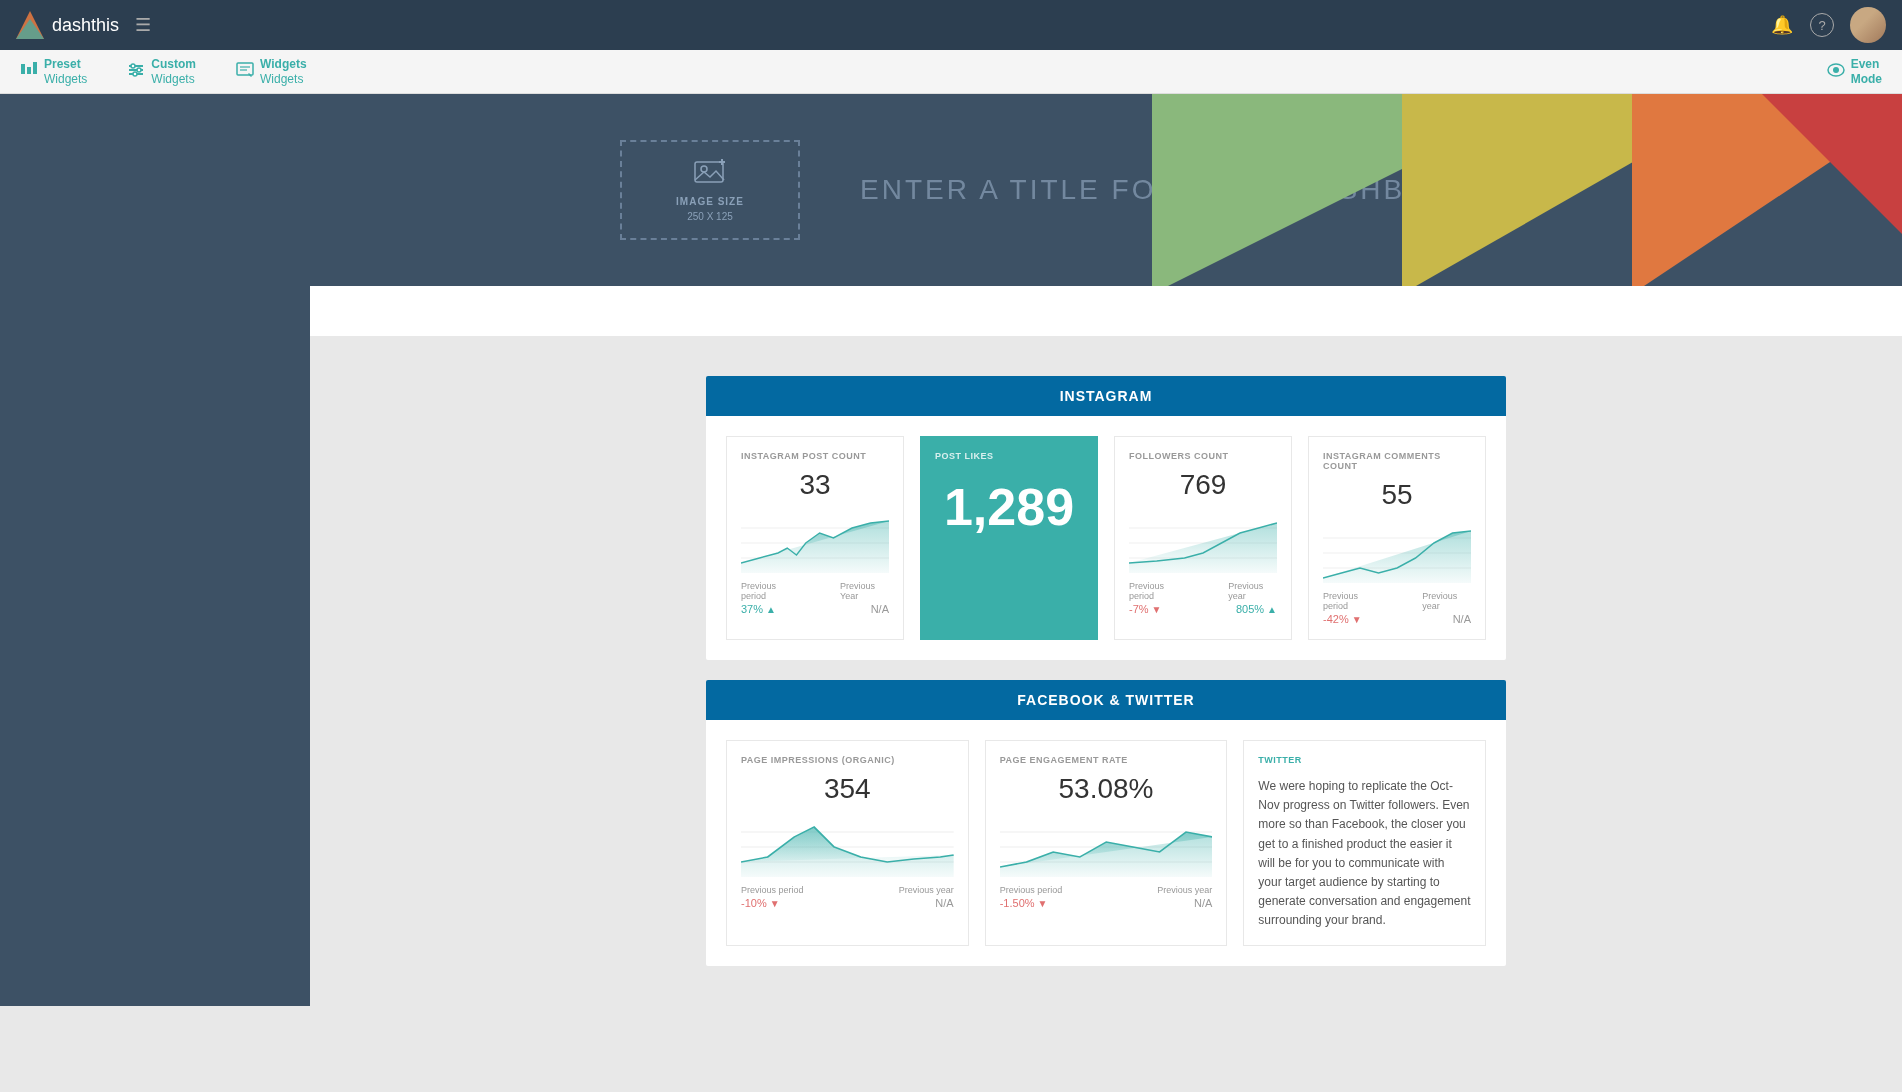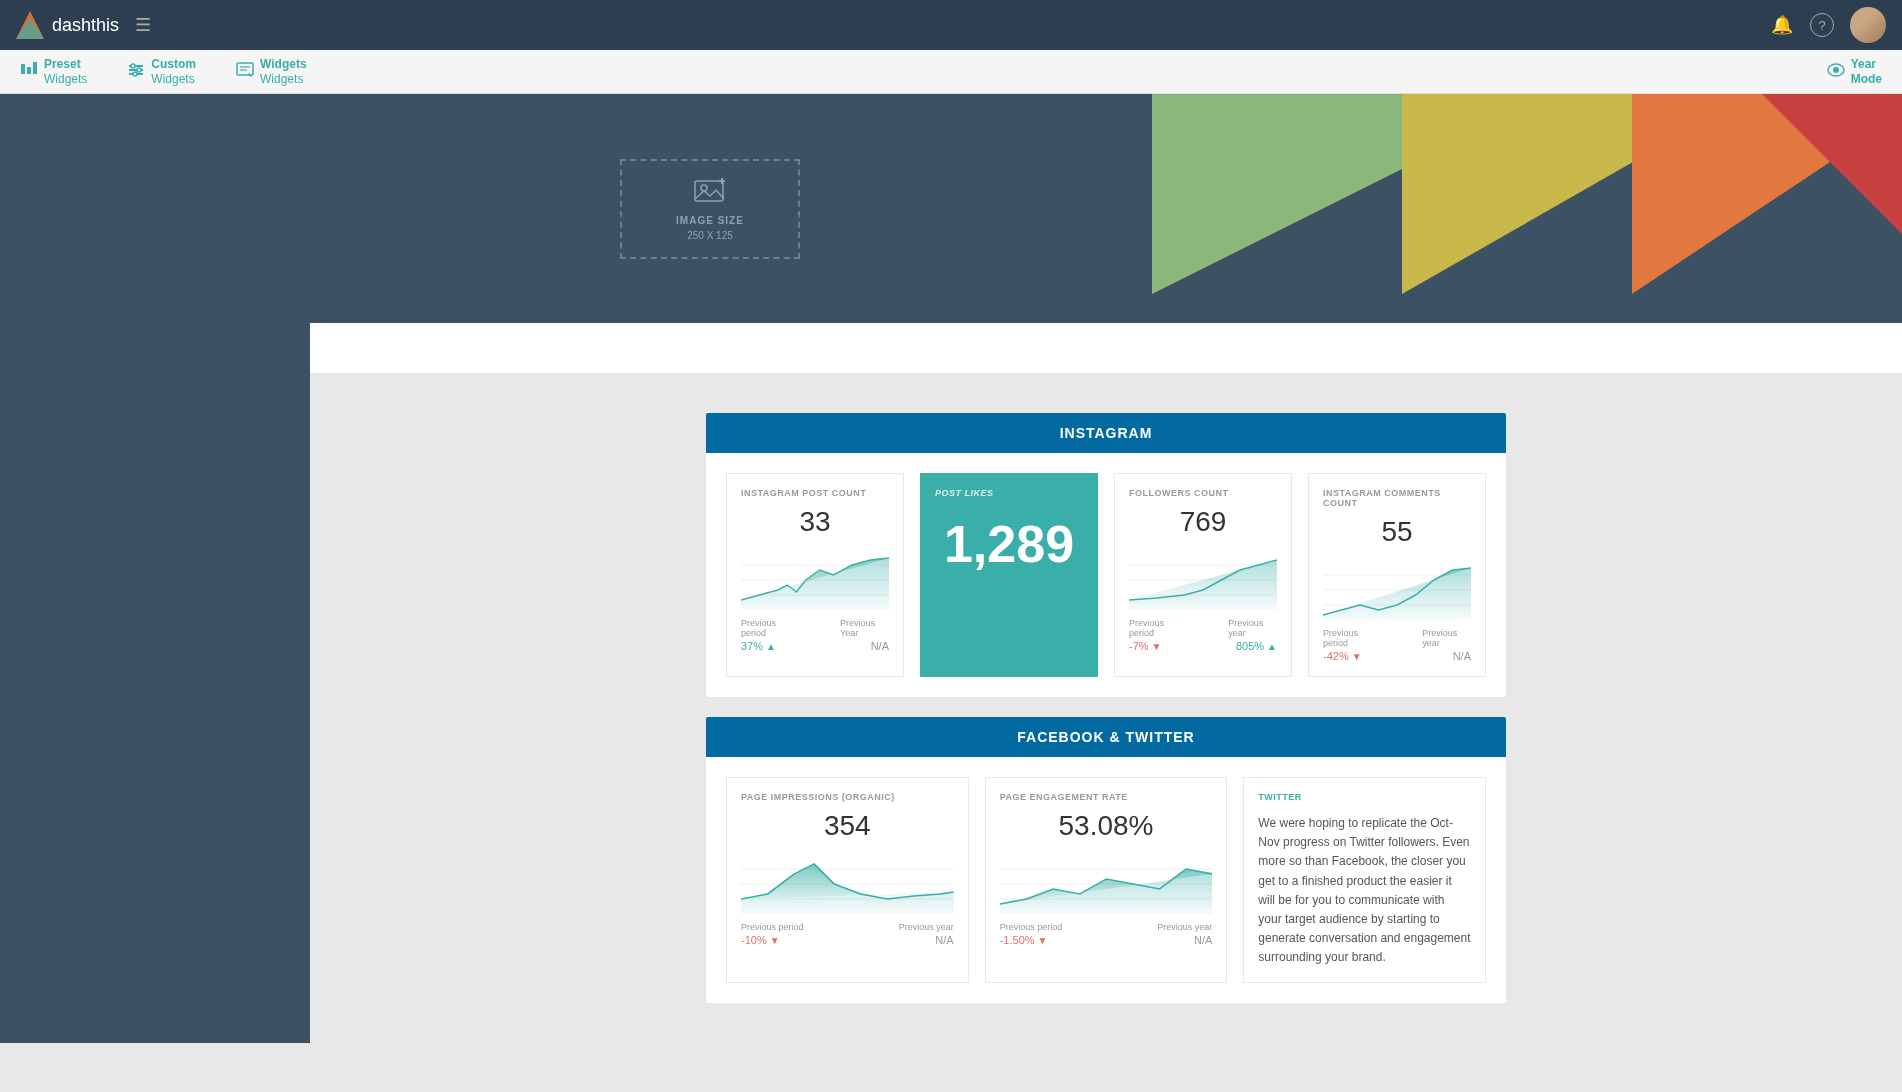--- a/index.html
+++ b/index.html
@@ -40,21 +40,21 @@
     }
     .toolbar-item-label { display: flex; flex-direction: column; line-height: 1.2; }
     .toolbar-item .line1 { font-weight: bold; }
     .toolbar-item .line2 { font-weight: normal; color: #3aafa9; }
     .toolbar-icon { font-size: 16px; }
     .view-mode { display: flex; align-items: center; gap: 6px; color: #3aafa9; font-size: 12px; font-weight: bold; cursor: pointer; }
 
     
     .header-banner {
       background: #3d5165;
-      height: 229px;
+      height: 192px;
       position: relative;
       display: flex;
       align-items: center;
       overflow: hidden;
     }
     .image-placeholder {
       margin-left: 310px;
       border: 2px dashed #6a8099;
       width: 180px;
       height: 100px;
@@ -173,21 +173,21 @@
       border-color: #3aafa9;
     }
     .widget-label {
       font-size: 9px;
       font-weight: bold;
       color: #999;
       letter-spacing: 0.5px;
       text-transform: uppercase;
       margin-bottom: 8px;
     }
-    .widget-card.highlighted .widget-label { color: rgba(255,255,255,0.8); font-style: italic; }
+    .widget-card.highlighted .widget-label { color: rgba(255,255,255,0.8); }
     .widget-value {
       font-size: 28px;
       font-weight: 300;
       color: #333;
       text-align: center;
       margin-bottom: 12px;
     }
     .widget-card.highlighted .widget-value {
       font-size: 52px;
       color: white;
@@ -319,21 +319,21 @@
     </div>
   </div>
   <div class="view-mode">
     <span>
       <svg width="18" height="14" viewBox="0 0 18 14">
           <ellipse cx="9" cy="7" rx="8" ry="6" fill="none" stroke="#3aafa9" stroke-width="1.5"></ellipse>
           <circle cx="9" cy="7" r="3" fill="#3aafa9"></circle>
         </svg>
     </span>
     <div style="display:flex; flex-direction:column; line-height:1.2;">
-      <span style="color:#3aafa9; font-size:12px; font-weight:bold;">Year</span>
+      <span style="color:#3aafa9; font-size:12px; font-weight:bold;">Even</span>
       <span style="color:#3aafa9; font-size:12px;">Mode</span>
     </div>
   </div>
 </div>
 
 <div class="page-layout">
 
   <div class="sidebar"></div>
 
   <div class="main-content">
@@ -345,20 +345,21 @@
               <rect x="1" y="4" width="28" height="20" rx="2" fill="none" stroke="#8aa0b8" stroke-width="1.5"></rect>
               <circle cx="10" cy="11" r="3" fill="none" stroke="#8aa0b8" stroke-width="1.5"></circle>
               <path d="M1,22 L10,14 L16,19 L22,13 L30,22" fill="none" stroke="#8aa0b8" stroke-width="1.5"></path>
               <line x1="28" y1="1" x2="28" y2="7" stroke="#8aa0b8" stroke-width="2"></line>
               <line x1="25" y1="4" x2="31" y2="4" stroke="#8aa0b8" stroke-width="2"></line>
             </svg>
         </span>
         <span style="font-weight:bold; font-size:10px; letter-spacing:1px;">IMAGE SIZE</span>
         <span style="font-size:10px;">250 X 125</span>
       </div>
+      <div class="dashboard-title-placeholder">ENTER A TITLE FOR YOUR DASHBOARD</div>
 
       <div class="banner-triangles">
         <div class="triangle-green"></div>
         <div class="triangle-yellow"></div>
         <div class="triangle-orange"></div>
         <div class="triangle-red"></div>
       </div>
     </div>
 
     <div class="white-sep"></div>

